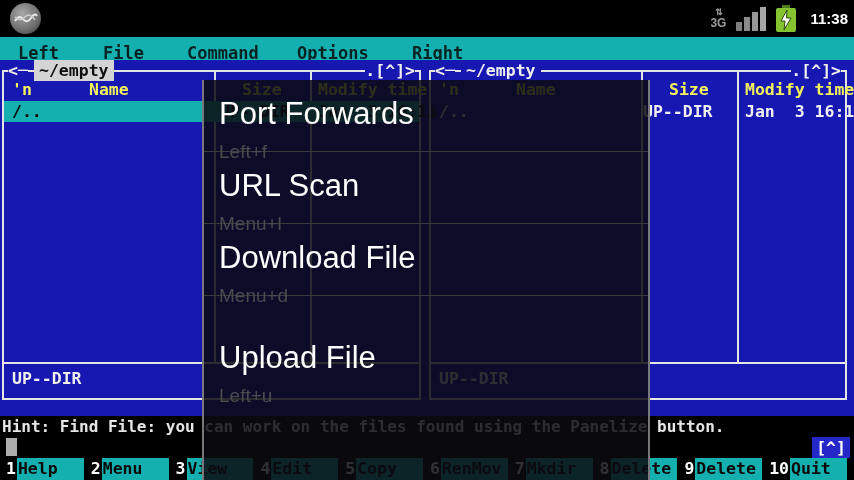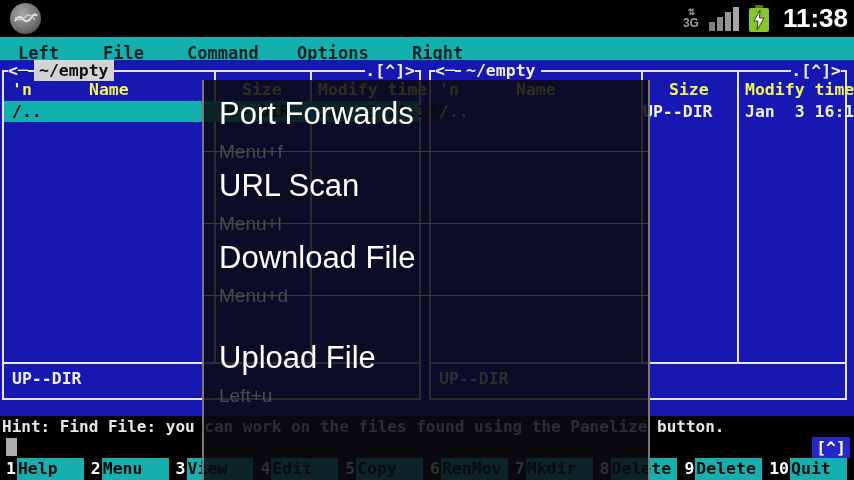--- a/index.html
+++ b/index.html
@@ -16,21 +16,21 @@
   .sigbars{display:flex;align-items:flex-end;gap:2px;height:24px;}
   .sigbars i{display:block;width:6px;background:#8d8d8d;}
   .sigbars i:nth-child(1){height:9px;background:#7e7e7e;}
   .sigbars i:nth-child(2){height:14px;background:#8a8a8a;}
   .sigbars i:nth-child(3){height:19px;background:#979797;}
   .sigbars i:nth-child(4){height:24px;background:#a6a6a6;}
   .battery{position:relative;width:20px;height:27px;}
   .battery .nub{position:absolute;left:6px;top:0;width:8px;height:3px;background:#4e7a1d;}
   .battery .body{position:absolute;left:0;top:3px;width:20px;height:24px;background:#85c430;border-radius:2px;}
   .battery svg{position:absolute;left:3px;top:5px;}
-  .clock{color:#fff;font-family:"Liberation Sans",sans-serif;font-size:26px;font-weight:bold;margin-left:4px;}
+  .clock{color:#fff;font-family:"Liberation Sans",sans-serif;font-size:15px;font-weight:bold;margin-left:4px;}
   
   .menubar{position:absolute;left:0;top:37px;width:854px;height:23px;background:#14AFAF;color:#072222;font-size:17px;}
   .menubar span{position:absolute;top:6px;}
   
   .mc{position:absolute;left:0;top:60px;width:854px;height:356px;background:#1717B2;color:#EFEFEF;font-size:16.5px;}
   .pane{position:absolute;top:10px;height:330px;border:2px solid #E5E5E5;box-sizing:border-box;}
   .pane.left{left:2px;width:419px;}
   .pane.right{left:429px;width:418px;}
   .ptitle{position:absolute;top:-12px;height:21px;line-height:21px;padding:0 5px;}
   .ptitle.sel{background:#D4D4D4;color:#101010;}
@@ -196,21 +196,21 @@
       </div>
     <div class="fk">
         <span class="num">10</span>
         <span class="lab">Quit</span>
       </div>
   </div>
 
   <div class="overlay">
     <div class="mi">
       <div class="lbl">Port Forwards</div>
-      <div class="sc">Menu+f</div>
+      <div class="sc">Left+f</div>
     </div>
     <div class="mi">
       <div class="lbl">URL Scan</div>
       <div class="sc">Menu+l</div>
     </div>
     <div class="mi">
       <div class="lbl">Download File</div>
       <div class="sc">Menu+d</div>
     </div>
     <div class="mi">

